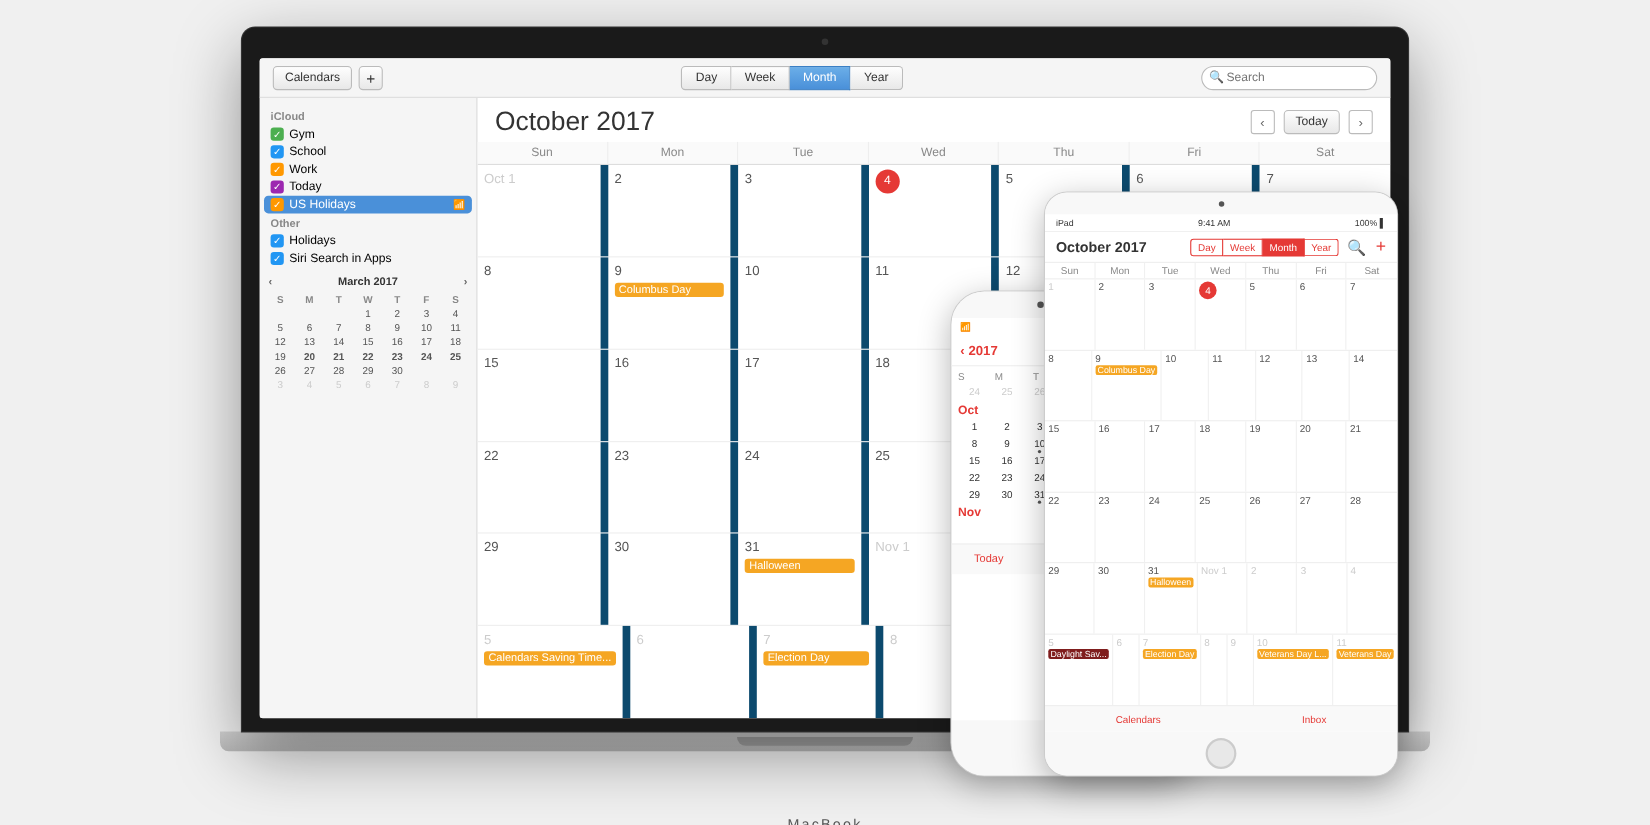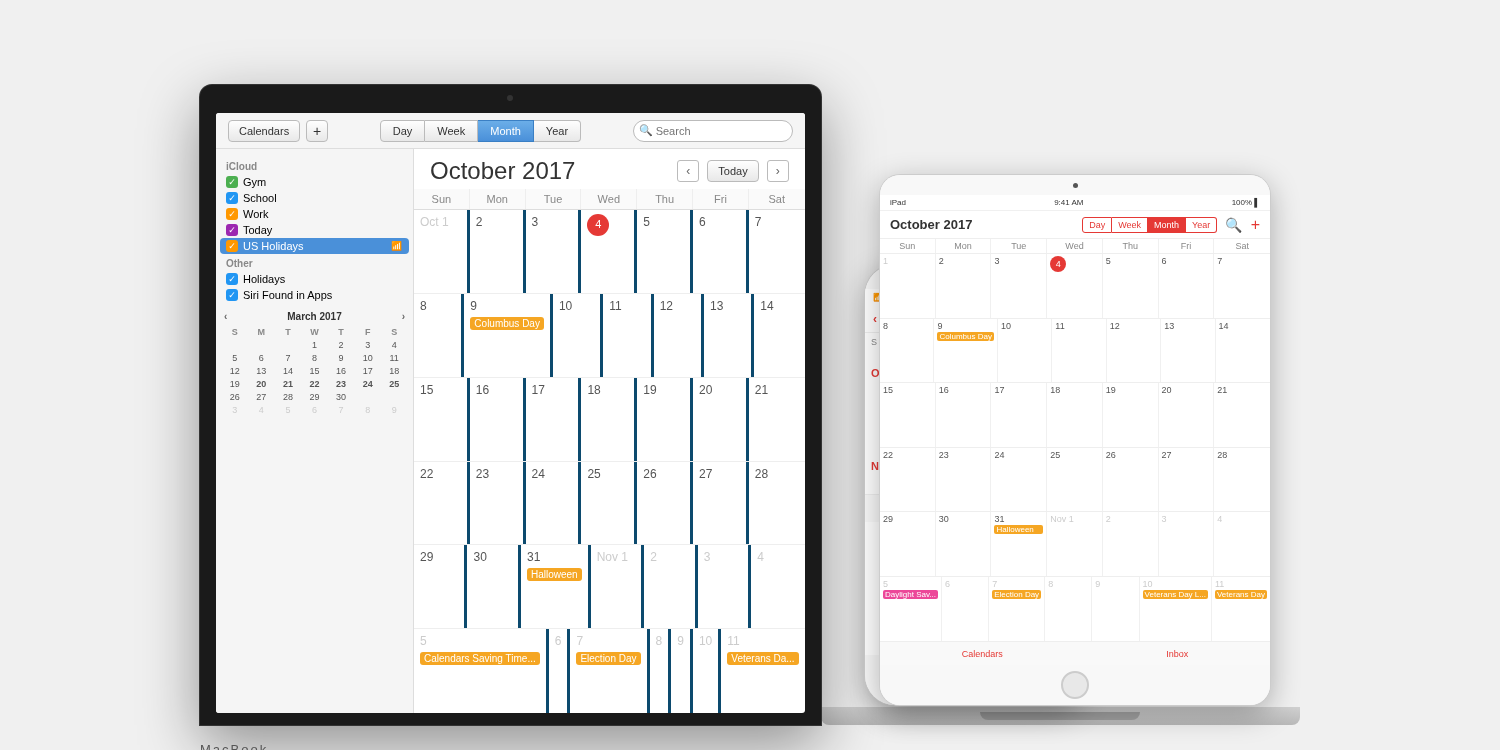--- a/index.html
+++ b/index.html
@@ -8,21 +8,21 @@
       background: #f0f0f0;
       display: flex; align-items: center; justify-content: center;
       font-family: -apple-system, 'Helvetica Neue', Arial, sans-serif;
       overflow: hidden;
     }
 
     
     .macbook {
       position: relative;
       width: 1100px; height: 700px;
-      display: flex; align-items: flex-end;
+      display: flex; flex-direction: column; align-items: center;
     }
     .macbook-screen-bezel {
       width: 1060px; height: 640px;
       background: #1a1a1a;
       border-radius: 12px 12px 0 0;
       padding: 28px 16px 12px;
       box-shadow: 0 0 0 1px #333, 0 20px 60px rgba(0,0,0,0.4);
       position: relative;
     }
     .macbook-camera {
@@ -184,21 +184,21 @@
       text-align: center; font-size: 11px; color: #888;
       font-weight: 500; padding: 4px 0;
       border-right: 1px solid #eee;
     }
     .cal-day-header:last-child { border-right: none; }
 
     .cal-grid { flex: 1; display: grid; grid-template-rows: repeat(6, 1fr); }
     .cal-week { display: grid; grid-template-columns: repeat(7, 1fr); border-bottom: 1px solid #eee; }
     .cal-week:last-child { border-bottom: none; }
     .cal-cell {
-      border-right: 3px solid #0c4a6e;
+      border-right: 7px solid #0c4a6e;
       padding: 4px 6px;
       min-height: 70px;
       position: relative;
       font-size: 11px;
     }
     .cal-cell:last-child { border-right: none; }
     .cal-cell.other-month .cell-date { color: #ccc; }
     .cell-date {
       font-size: 12px; color: #555;
       margin-bottom: 2px;
@@ -284,21 +284,21 @@
     .iphone-bottom-bar {
       height: 28px; border-top: 1px solid #eee;
       display: flex; align-items: center; justify-content: space-around;
       background: #f9f9f9; font-size: 10px; color: #e53935;
     }
 
     
     .ipad {
       position: absolute;
       right: 30px; bottom: 20px;
-      width: 390px; height: 530px;
+      width: 320px; height: 530px;
       background: #f8f8f8;
       border-radius: 20px;
       box-shadow: 0 0 0 1px #ccc, 0 8px 30px rgba(0,0,0,0.3);
       overflow: hidden;
       display: flex; flex-direction: column;
     }
     .ipad-top {
       height: 20px; background: #f8f8f8;
       display: flex; align-items: center; justify-content: center;
     }
@@ -444,21 +444,21 @@
           <div class="sidebar-cal-item">
             <div class="cal-checkbox" style="background:#2196f3;">
                 <span class="cal-checkbox-check">✓</span>
               </div>
             <span>Holidays</span>
           </div>
           <div class="sidebar-cal-item">
             <div class="cal-checkbox" style="background:#2196f3;">
                 <span class="cal-checkbox-check">✓</span>
               </div>
-            <span>Siri Found in Apps</span>
+            <span>Siri Search in Apps</span>
           </div>
 
           <div class="sidebar-mini-calendar">
             <div class="mini-cal-header">
               <span class="mini-cal-nav">‹</span>
               <span>March 2017</span>
               <span class="mini-cal-nav">›</span>
             </div>
             <div class="mini-cal-grid">
               <div class="mini-cal-cell header">S</div>
@@ -958,21 +958,21 @@
                 <div class="ipad-cell-date">3</div>
               </div>
             <div class="ipad-cell dim">
                 <div class="ipad-cell-date">4</div>
               </div>
           </div>
 
           <div class="ipad-week">
             <div class="ipad-cell dim">
               <div class="ipad-cell-date">5</div>
-              <div class="ipad-event" style="background:#ec4899;">Daylight Sav...</div>
+              <div class="ipad-event" style="background:#7f1d1d;">Daylight Sav...</div>
             </div>
             <div class="ipad-cell dim">
                 <div class="ipad-cell-date">6</div>
               </div>
             <div class="ipad-cell dim">
               <div class="ipad-cell-date">7</div>
               <div class="ipad-event" style="background:#f5a623;">Election Day</div>
             </div>
             <div class="ipad-cell dim">
                 <div class="ipad-cell-date">8</div>

